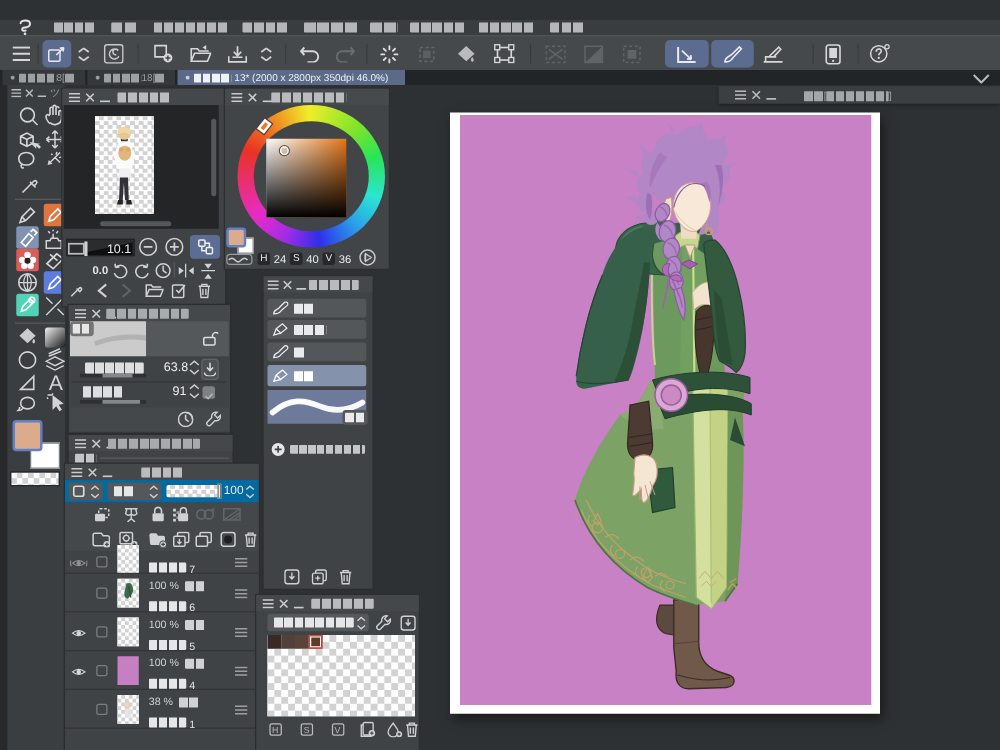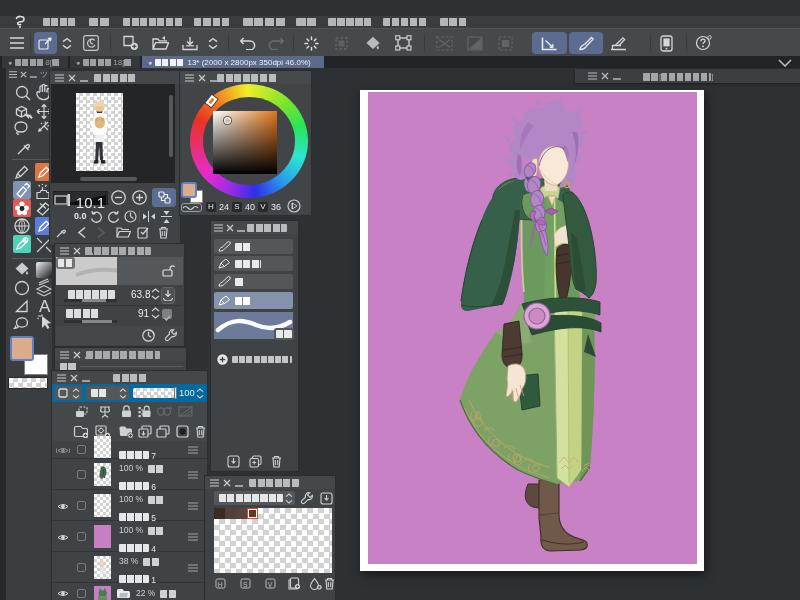--- a/index.html
+++ b/index.html
@@ -467,21 +467,21 @@
       <div class="abs" style="right:2px;top:11px;width:4px;height:62px;background:#55585b;border-radius:2px;"></div>
       <div class="abs" style="left:29px;bottom:2px;width:57px;height:4px;background:#55585b;border-radius:2px;"></div>
     </div>
 
     <div class="abs" style="left:3px;top:120px;width:55px;height:14px;background:#2a2c2e;border:1px solid #202224;">
       <svg width="53" height="12" viewBox="0 0 53 12">
           <path d="M14 9 L52 1 V11 H14 z" fill="#0e0f10"></path>
           <rect x="1" y="2" width="12" height="8" fill="none" stroke="#b9bbbc" stroke-width="1.4"></rect>
           <rect x="13.5" y="0" width="2.5" height="12" fill="#cfd1d2"></rect>
         </svg>
-      <span style="position:absolute;right:2px;top:1.5px;color:#e8eaeb;font-size:15px;">10.1</span>
+      <span style="position:absolute;right:2px;top:1.5px;color:#e8eaeb;font-size:10px;">10.1</span>
     </div>
     <svg class="abs" style="left:61px;top:119px;" width="15" height="15" viewBox="0 0 15 15">
         <circle cx="7.5" cy="7.5" r="6.7" stroke="#cfd1d2" stroke-width="1.3" fill="none"></circle>
         <path d="M4 7.5 h7" stroke="#cfd1d2" stroke-width="1.4"></path>
       </svg>
     <svg class="abs" style="left:82px;top:119px;" width="15" height="15" viewBox="0 0 15 15">
         <circle cx="7.5" cy="7.5" r="6.7" stroke="#cfd1d2" stroke-width="1.3" fill="none"></circle>
         <path d="M4 7.5 h7 M7.5 4 v7" stroke="#cfd1d2" stroke-width="1.4"></path>
       </svg>
     <div class="abs" style="left:102px;top:117px;width:24px;height:19px;background:#5c6d94;border-radius:3px;">
@@ -793,37 +793,20 @@
               <circle cx="8" cy="8" r="3" fill="#e9cbb3" opacity=".8"></circle>
               <rect x="6" y="11" width="5" height="7" fill="#e3e3e3" opacity=".9"></rect>
             </svg></div>
         <span class="abs" style="left:67px;top:3px;font-size:8.5px;color:#cfd1d2;">38 %&nbsp;&nbsp;<span class="jp" style="width:16px;height:8px;--g:7px;--s:8.5px;"></span></span>
         <span class="abs" style="left:67px;top:16px;"><span class="jp" style="width:30px;height:8px;--g:6.8px;--s:8px;color:#e4e6e7;"></span><span style="font-size:8.5px;color:#e4e6e7;"> 1</span></span>
         <svg class="abs" style="left:136px;top:11px" width="10" height="8" viewBox="0 0 10 8">
             <path d="M0 1h10M0 4h10M0 7h10" stroke="#9da0a2" stroke-width="1.1"></path>
           </svg>
       </div>
 
-      <div class="abs" style="left:0;top:143px;width:155px;height:16px;">
-        <svg class="abs" style="left:4px;top:5px" width="14" height="9" viewBox="0 0 14 9">
-            <path d="M2 4.5 Q7 0.5 12 4.5 Q7 8.5 2 4.5 z" stroke="#d6d8d9" stroke-width="1" fill="none"></path>
-            <circle cx="7" cy="4.5" r="1.8" fill="#d6d8d9"></circle>
-          </svg>
-        <div class="abs" style="left:25px;top:5px;width:9px;height:9px;border:1px solid #7b7e81;border-radius:2px;"></div>
-        <div class="abs" style="left:42px;top:2px;width:17px;height:14px;background:#c77fc4;"><svg width="17" height="14" viewBox="0 0 17 14">
-              <path d="M6 2 h5 l2 5 -2 7 H6 L4.5 7 z" fill="#4e7a52"></path>
-              <circle cx="8.5" cy="2.5" r="2" fill="#b58cc9"></circle>
-              <path d="M4 10 h9 v4 H4 z" fill="#6b8f58"></path>
-            </svg></div>
-        <svg class="abs" style="left:64px;top:4px" width="15" height="11" viewBox="0 0 15 11">
-            <path d="M1 2.5 q0-1.5 1.5-1.5 h4 l1.5 2 h4.5 q1.5 0 1.5 1.5 v4 q0 1.5-1.5 1.5 h-10 q-1.5 0-1.5-1.5 z" fill="#e8eaeb"></path>
-            <path d="M4 5 h8 l-1.2 4.5 H3z" fill="#b9bbbc"></path>
-          </svg>
-        <span class="abs" style="left:84px;top:4px;font-size:8.5px;color:#cfd1d2;">22 %&nbsp;&nbsp;<span class="jp" style="width:16px;height:8px;--g:7px;--s:8.5px;"></span></span>
-      </div>
     </div>
   </div>
 
   <div class="panel" id="colorcircle" style="left:180px;top:71px;width:131px;height:144px;background:#424547;">
     <div class="phead" style="background:#474a4c;">
         <span class="hico">
           <svg width="9" height="8" viewBox="0 0 9 8">
             <path d="M0 1h9M0 4h9M0 7h9" stroke="#c9cbcc" stroke-width="1.2"></path>
           </svg>
           <svg width="8" height="8" viewBox="0 0 8 8">

